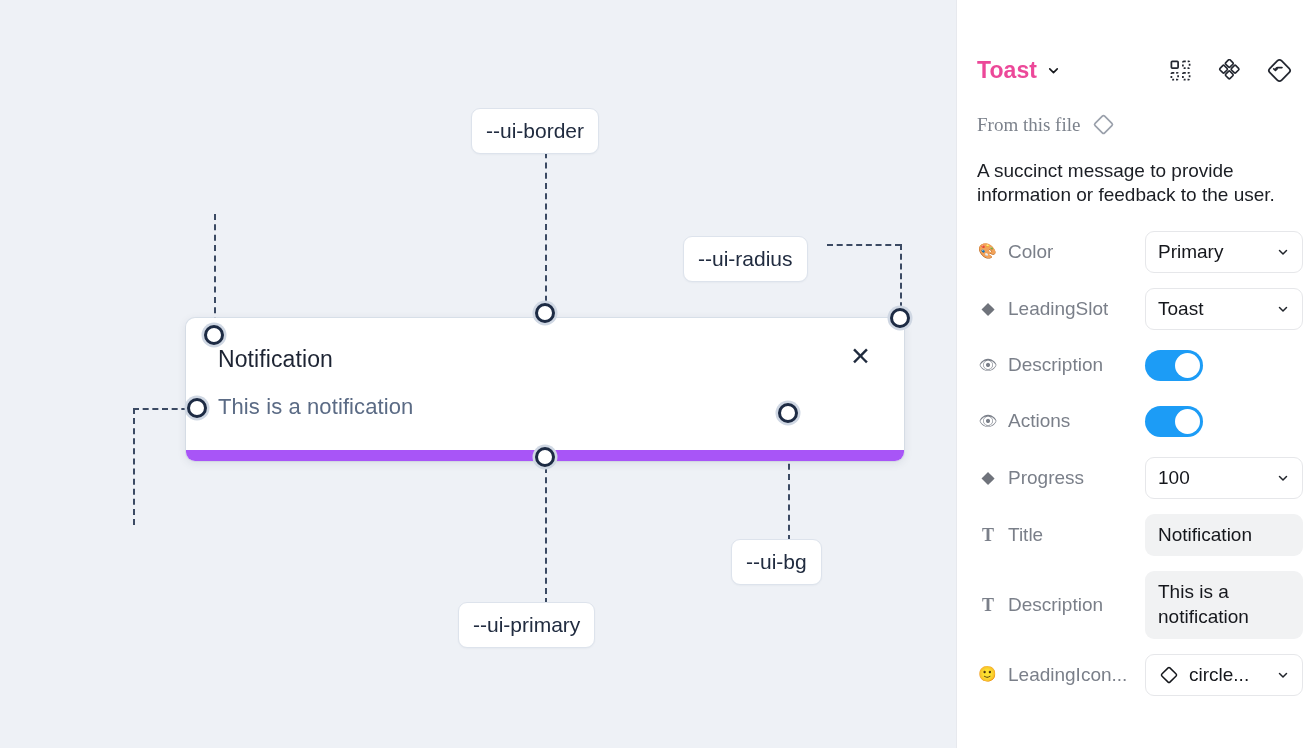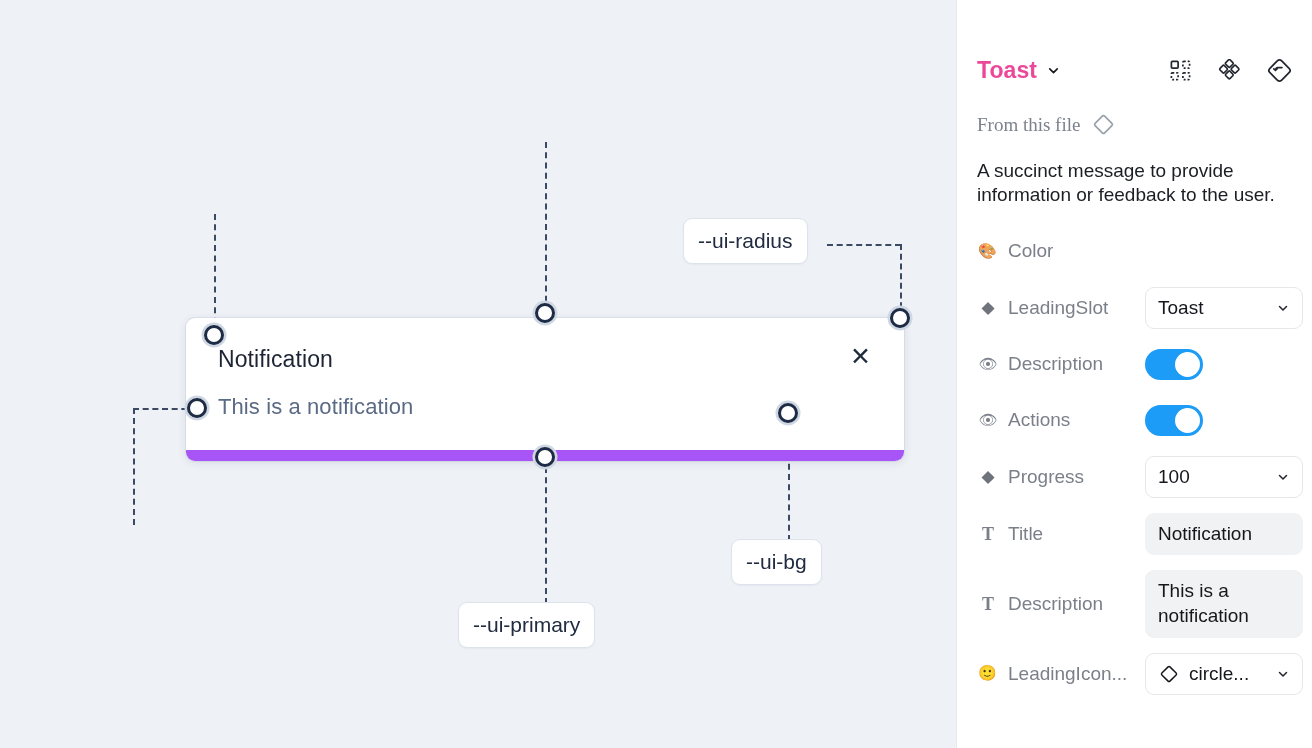--- a/index.html
+++ b/index.html
@@ -230,21 +230,22 @@
       <div class="toast-progress"></div>
     </div>
 
     <div class="anchor" style="left:214px; top:335px;"></div>
     <div class="anchor" style="left:545px; top:313px;"></div>
     <div class="anchor" style="left:900px; top:318px;"></div>
     <div class="anchor" style="left:197px; top:408px;"></div>
     <div class="anchor" style="left:545px; top:457px;"></div>
     <div class="anchor" style="left:788px; top:413px;"></div>
 
-    <div class="token" style="left:683px; top:218px;">--ui-radius</div>
+    <div class="token" style="left:471px; top:108px;">--ui-border</div>
+    <div class="token" style="left:683px; top:236px;">--ui-radius</div>
     <div class="token" style="left:458px; top:602px;">--ui-primary</div>
     <div class="token" style="left:731px; top:539px;">--ui-bg</div>
   </div>
 
   <div class="panel">
 
     <div class="panel-head">
       <span class="panel-title">Toast</span>
       <span class="chev-title">
         <svg width="15" height="15" viewBox="0 0 16 16" fill="none">
@@ -289,20 +290,30 @@
 
     <div class="panel-desc">A succinct message to provide information or feedback to the user.</div>
 
     <div class="rows">
 
       <div class="prow">
         <div class="prow-label">
           <span class="prow-ico">🎨</span>
           <span class="prow-name">Color</span>
         </div>
+        <div class="ctl">
+          <div class="select">
+            <span class="val">Primary</span>
+            <span class="chev">
+              <svg width="14" height="14" viewBox="0 0 16 16" fill="none">
+                  <path d="M4 6.2L8 10.2L12 6.2" stroke="#20242b" stroke-width="1.7" stroke-linecap="round" stroke-linejoin="round"></path>
+                </svg>
+            </span>
+          </div>
+        </div>
       </div>
 
       <div class="prow">
         <div class="prow-label">
           <span class="prow-ico diamond">◆</span>
           <span class="prow-name">LeadingSlot</span>
         </div>
         <div class="ctl">
           <div class="select">
             <span class="val">Toast</span>

